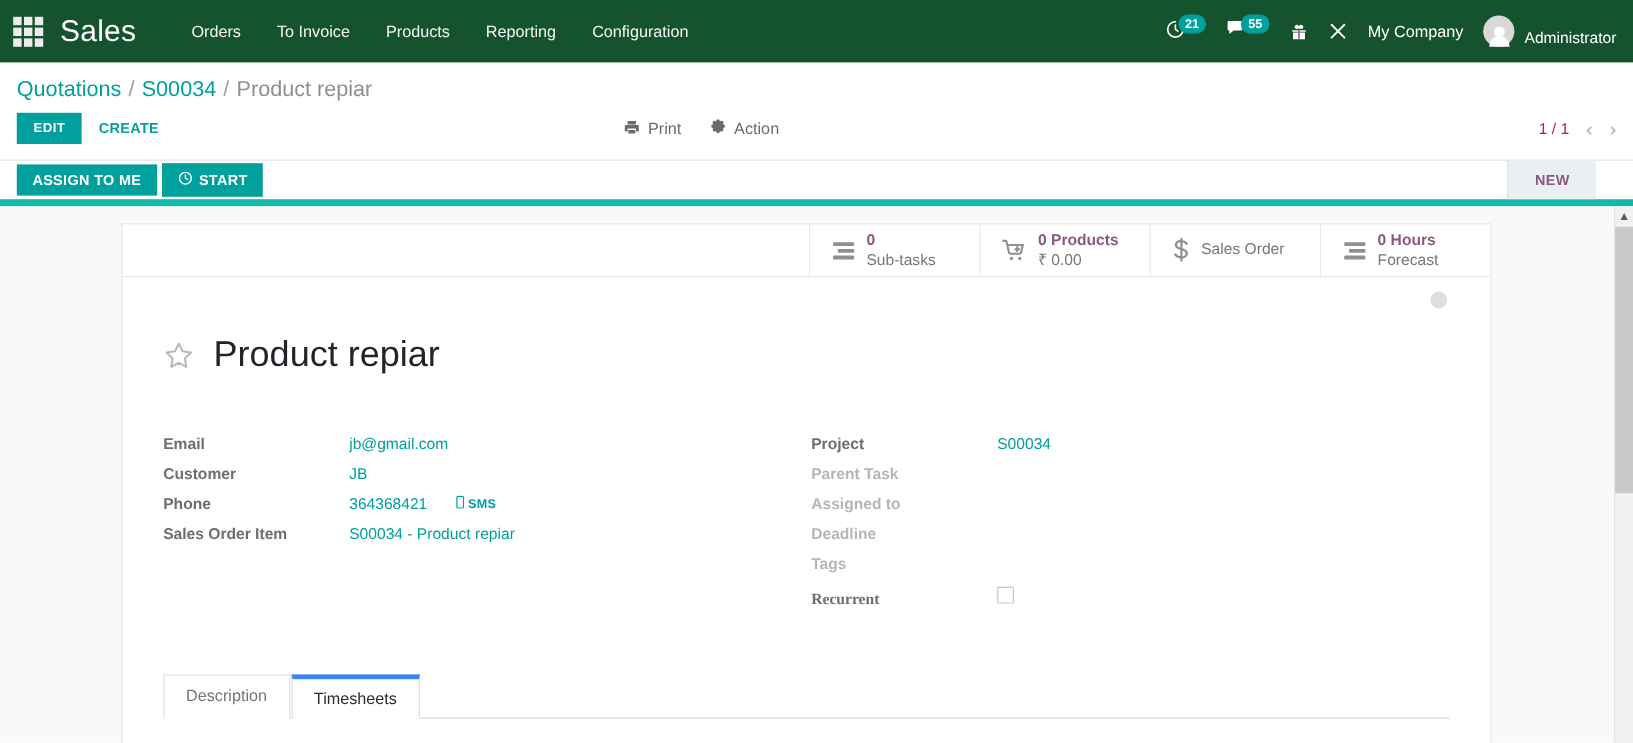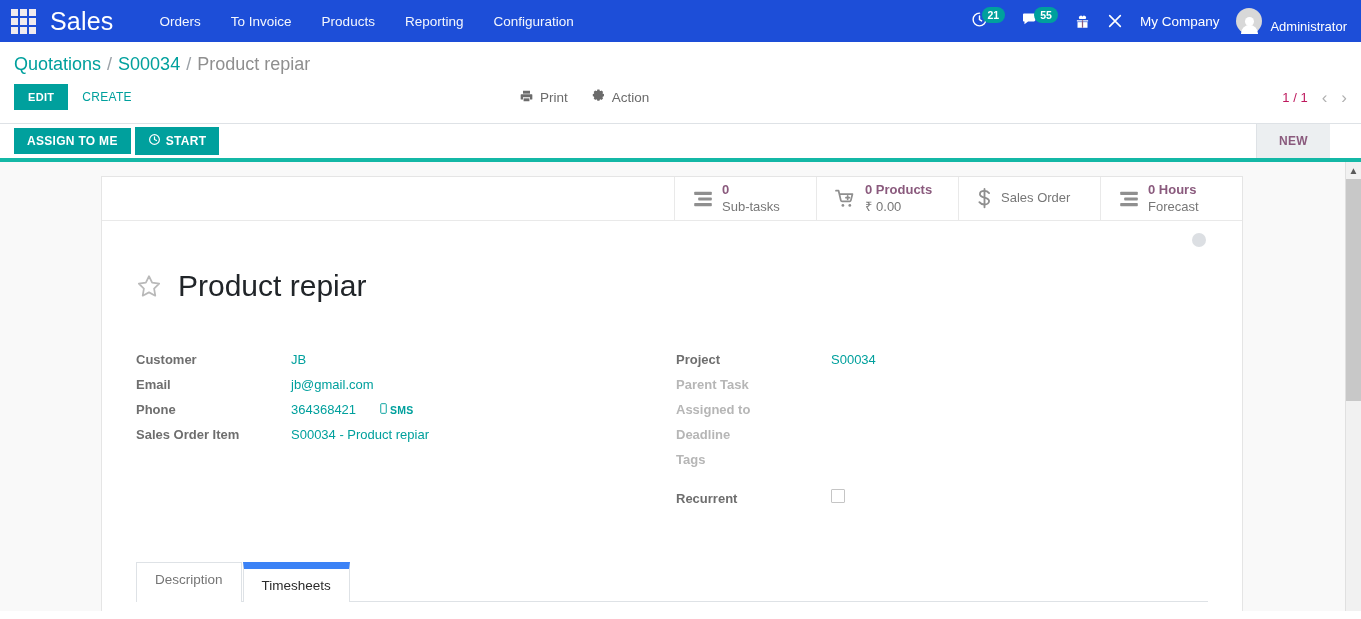--- a/index.html
+++ b/index.html
@@ -9,22 +9,22 @@
     width: 1361px; height: 619px;
     overflow: hidden;
     background: #ffffff;
     font-family: "Liberation Sans", sans-serif;
     font-size: 13px;
     color: #4c4c4c;
   }
 
   
   .navbar {
-    height: 42px;
-    background: #1d4ed8;
+    height: 52px;
+    background: #14532d;
     display: flex;
     align-items: center;
     padding: 0 14px 0 8px;
     color: #ffffff;
     position: relative;
     z-index: 20;
   }
   .apps-grid {
     width: 30px; height: 30px;
     display: grid;
@@ -124,21 +124,21 @@
     letter-spacing: .3px;
     padding: 7px 14px;
     cursor: pointer;
     font-family: inherit;
   }
   .btn-create {
     background: transparent;
     color: #00a09d;
     border: none;
     font-size: 12px;
-    font-weight: normal;
+    font-weight: bold;
     letter-spacing: .3px;
     padding: 7px 14px;
     cursor: pointer;
     font-family: inherit;
   }
   .cp-mid {
     position: absolute;
     left: 505px;
     display: flex;
     align-items: center;
@@ -152,21 +152,21 @@
     margin-left: auto;
     display: flex; align-items: center; gap: 14px;
     color: #6b6b6b;
   }
   .pager-count { font-size: 13px; color: #be185d; }
   .pager-arrow { color: #b0b0b0; font-size: 17px; cursor: pointer; line-height: 1; }
 
   
   .statusbar-row {
     background: #ffffff;
-    border-bottom: 4px solid #14b8a6;
+    border-bottom: 6px solid #14b8a6;
     height: 38px;
     display: flex;
     align-items: center;
     padding: 0 0 0 14px;
     position: relative;
   }
   .sb-btn {
     background: #00a09d;
     color: #ffffff;
     border: none;
@@ -325,21 +325,21 @@
     color: #757575;
     background: #ffffff;
     border: 1px solid #dee2e6;
     border-bottom: none;
     margin-bottom: -1px;
     cursor: pointer;
     margin-right: 1px;
   }
   .tab.active {
     color: #2b2b2b;
-    border-top: 7px solid #3b82f6;
+    border-top: 4px solid #3b82f6;
     background: #ffffff;
     position: relative;
     z-index: 2;
   }
   .tab-spacer {
     flex: 1;
     border-bottom: 1px solid #dee2e6;
     margin-bottom: -1px;
   }
 
@@ -567,26 +567,26 @@
           <path d="M12 3l2.9 5.9 6.5.95-4.7 4.6 1.1 6.5-5.8-3.05-5.8 3.05 1.1-6.5-4.7-4.6 6.5-.95z"></path>
         </svg>
       </span>
       <h1 class="rec-title">Product repiar</h1>
       <span class="kanban-dot"></span>
     </div>
 
     <div class="form-grid">
       <div class="form-col left">
         <div class="f-row">
+          <div class="f-label">Email</div>
+          <div class="f-val">jb@gmail.com</div>
+        </div>
+        <div class="f-row">
           <div class="f-label">Customer</div>
           <div class="f-val">JB</div>
-        </div>
-        <div class="f-row">
-          <div class="f-label">Email</div>
-          <div class="f-val">jb@gmail.com</div>
         </div>
         <div class="f-row">
           <div class="f-label">Phone</div>
           <div class="f-val">364368421</div>
           <span class="sms-chip">
             <span>
               <svg width="7" height="11" viewBox="0 0 10 16" fill="none" stroke="#00a09d" stroke-width="1.4">
                 <rect x="1" y="1" width="8" height="14" rx="1.2"></rect>
               </svg>
             </span>
@@ -613,21 +613,21 @@
           <div class="f-val"></div>
         </div>
         <div class="f-row">
           <div class="f-label muted">Deadline</div>
           <div class="f-val"></div>
         </div>
         <div class="f-row">
           <div class="f-label muted">Tags</div>
           <div class="f-val"></div>
         </div>
-        <div class="f-row" style="margin-top:12px;">
+        <div class="f-row" style="margin-top:2px;font-family:Liberation Serif, serif;">
           <div class="f-label">Recurrent</div>
           <span class="checkbox-ui"></span>
         </div>
       </div>
     </div>
 
     <div class="notebook">
       <div class="tabs">
         <div class="tab">Description</div>
         <div class="tab active">Timesheets</div>

